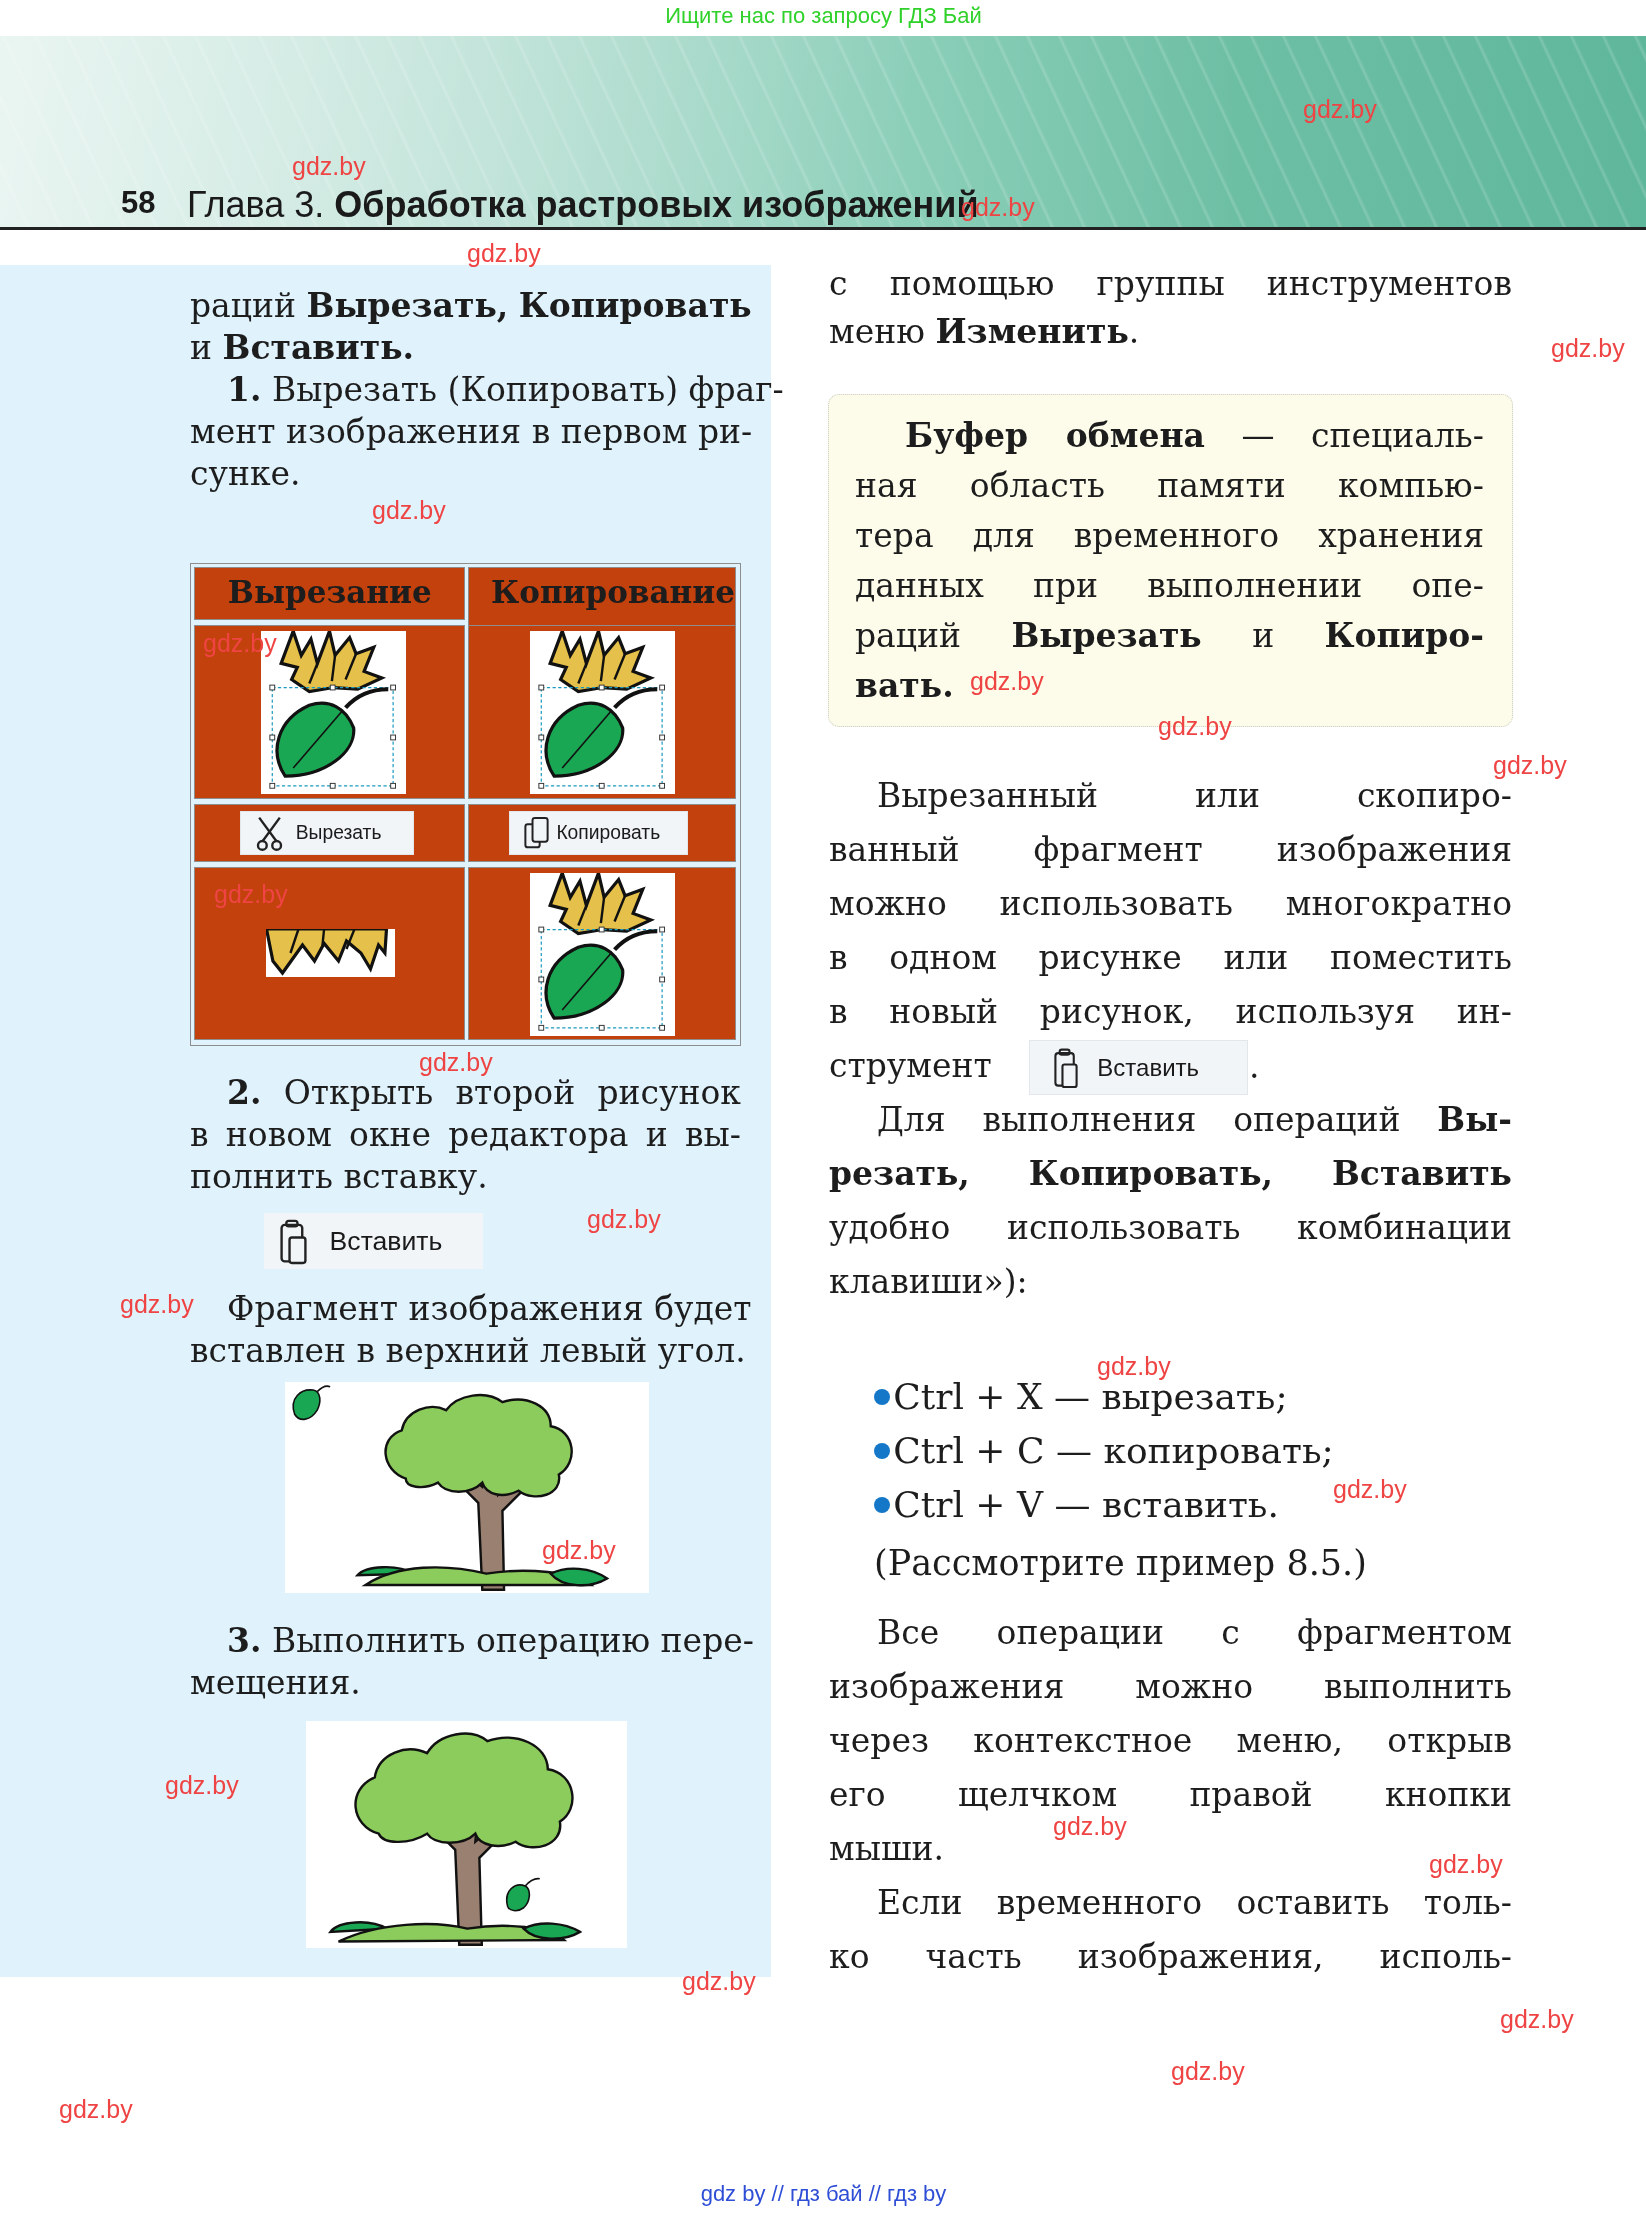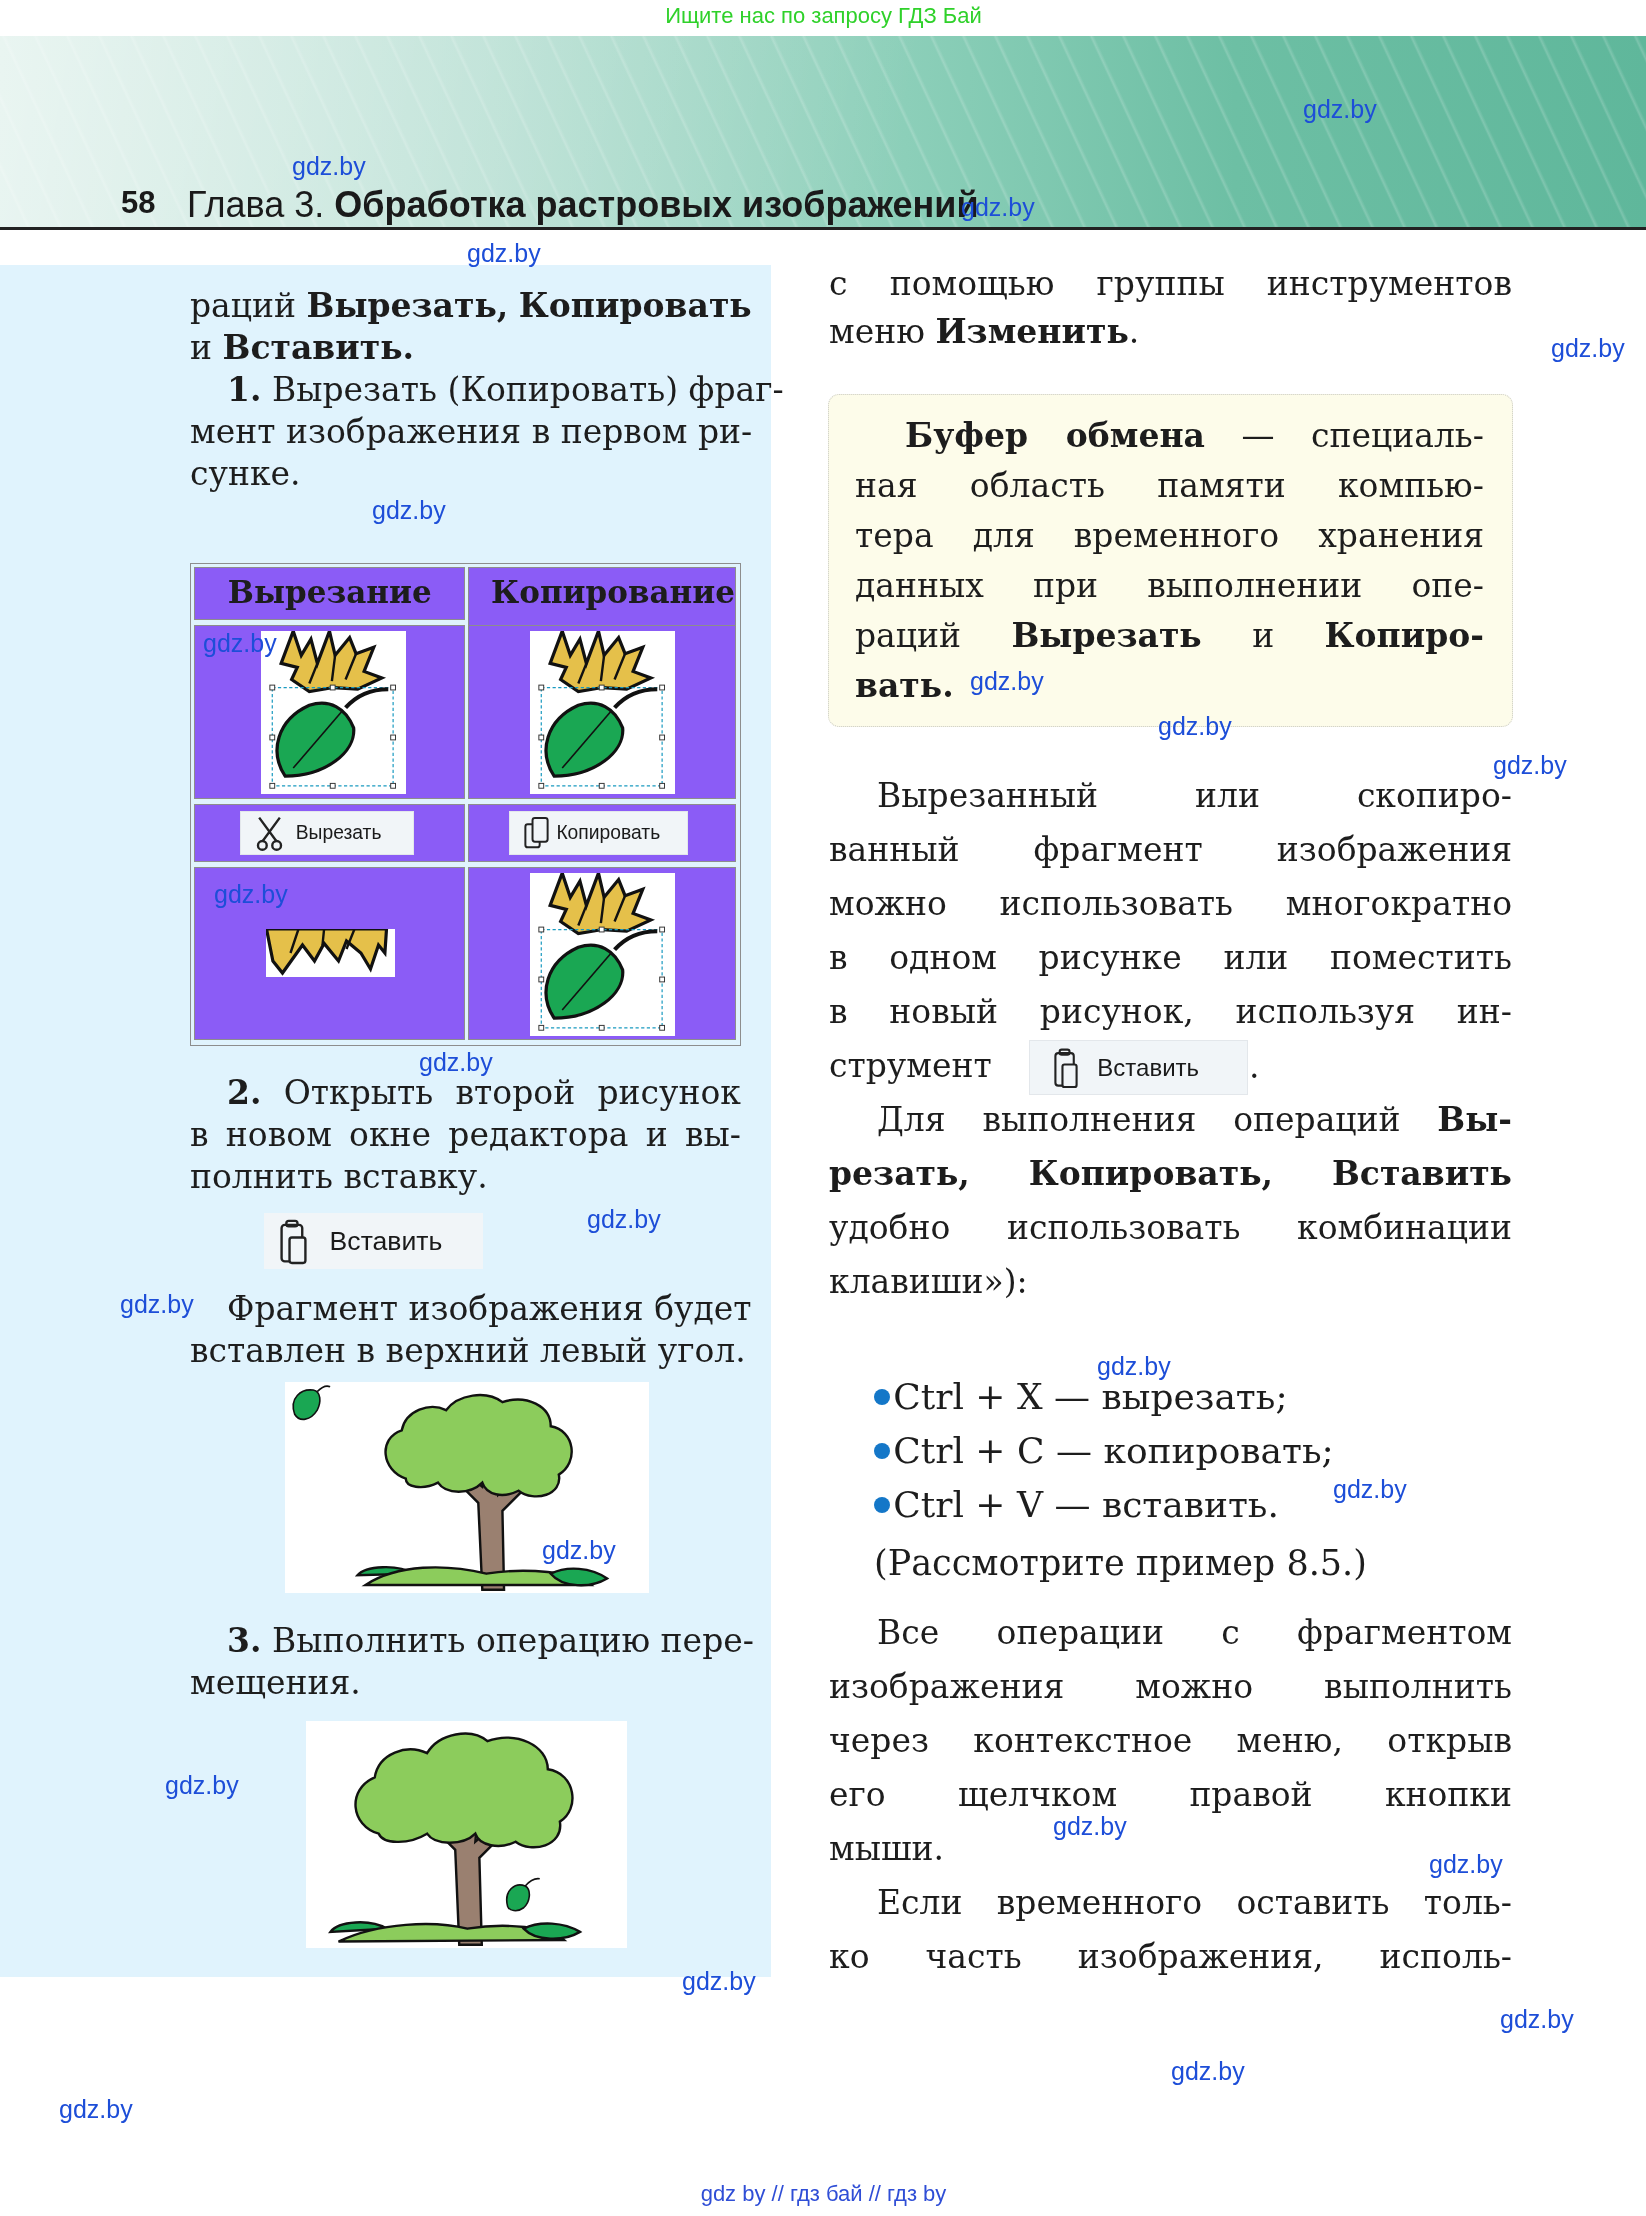--- a/index.html
+++ b/index.html
@@ -5,21 +5,21 @@
   html, body { margin:0; padding:0; }
   body {
     width:1647px; height:2216px; position:relative; overflow:hidden;
     background:#ffffff;
     font-family: "DejaVu Serif", "Liberation Serif", serif;
     color:#1d1d1d;
   }
   .abs { position:absolute; }
   .wm {
     position:absolute; font-family:"Liberation Sans", sans-serif;
-    font-size:25px; color:#1d4ed8; letter-spacing:0;
+    font-size:25px; color:#ef4444; letter-spacing:0;
   }
   .top-banner {
     position:absolute; left:0; top:0; width:1647px; text-align:center;
     font-family:"Liberation Sans", sans-serif; font-size:22px; color:#2fd12a;
     top:3.2px;
   }
   .header {
     position:absolute; left:0; top:36px; width:1647px; height:192px;
     background:
       linear-gradient(100deg, rgba(255,255,255,0.55) 0%, rgba(255,255,255,0.2) 30%, rgba(255,255,255,0) 55%),
@@ -49,21 +49,21 @@
   .line { display:block; text-align:justify; text-align-last:justify; white-space:nowrap; height:42px; }
   .line.l { text-align-last:left; }
   .b { font-weight:bold; }
 
   
   .tbl {
     position:absolute; left:190px; top:563px; width:551px; height:483px;
     border:1.6px solid #8d8d8d; background:#e0f3fd; box-sizing:border-box;
   }
   .cell {
-    position:absolute; border:1.6px solid #8d8d8d; box-sizing:border-box; background:#8b5cf6;
+    position:absolute; border:1.6px solid #8d8d8d; box-sizing:border-box; background:#c2410c;
   }
   .th { font-weight:bold; font-size:31px; text-align:center; line-height:48px; }
   .btn {
     position:absolute; background:#f1f5f8; border:0.8px solid #e3e7eb;
     font-family:"Liberation Sans", sans-serif; color:#1a1a1a; display:flex; align-items:center;
     box-sizing:border-box;
   }
   .btn .lbl { white-space:nowrap; }
   .imgbox { position:absolute; background:#ffffff; overflow:hidden; }
   .def-box {

